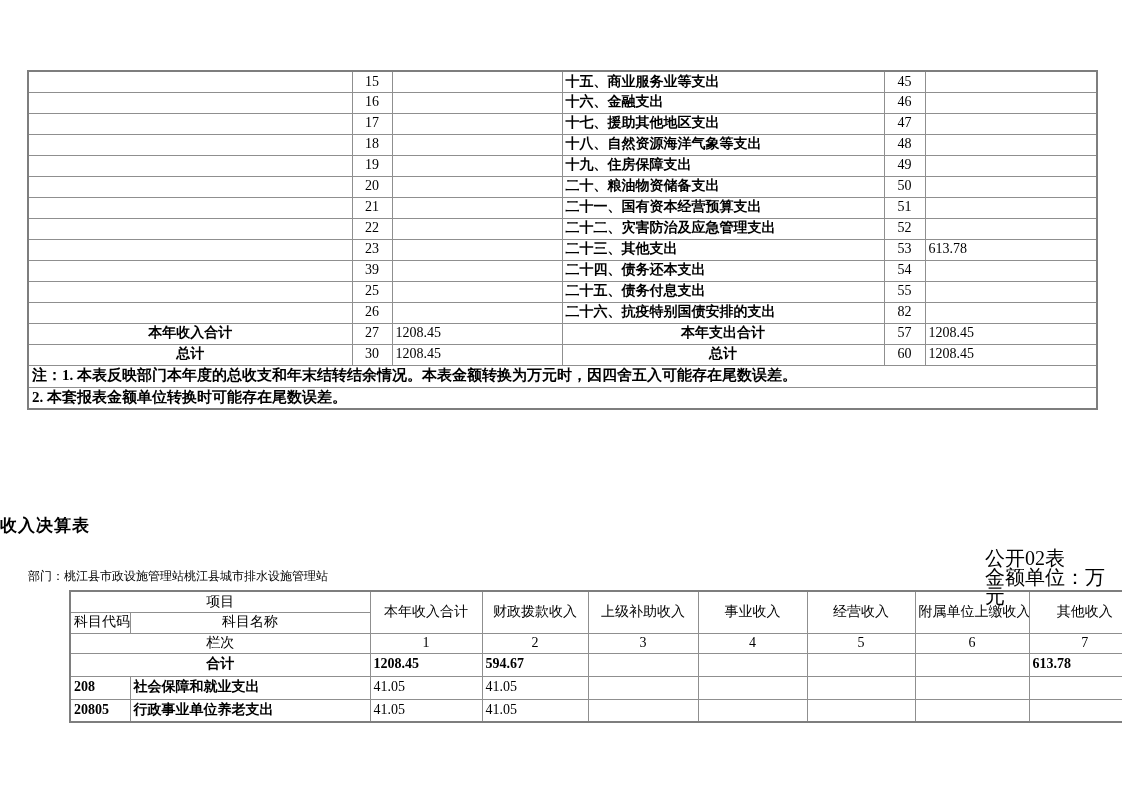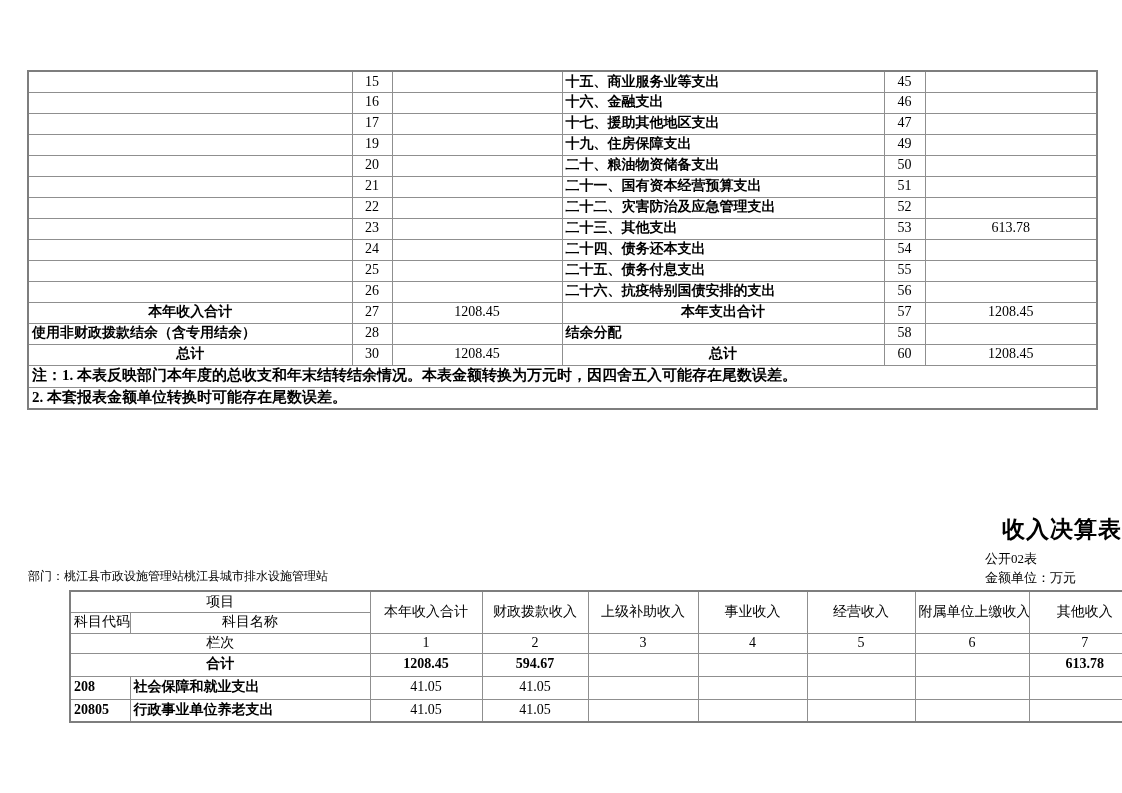--- a/index.html
+++ b/index.html
@@ -21,38 +21,38 @@
     border: 1px solid #8f8f8f;
     font-size: 14px;
     line-height: 1.15;
     padding: 0 3px;
     white-space: nowrap;
     overflow: hidden;
     height: 20px;
   }
   .l { text-align: left; font-weight: bold; }
   .c { text-align: center; }
-  .r { text-align: center; }
+  .r { text-align: left; }
   .b { font-weight: bold; }
   #summary-table-wrap {
     position: absolute; left: 27px; top: 70px;
   }
   #summary-table { width: 1069px; }
   #summary-table tr { height: 21px; }
   #summary-table tr.note-row { height: 22px; }
   .note-cell { font-size: 15px; }
   #income-title {
     position: absolute; left: 0; top: 514px; width: 1122px;
-    text-align: right;
-    font-size: 23px; font-weight: bold;
+    text-align: left;
+    font-size: 17px; font-weight: bold;
     letter-spacing: 1px;
   }
   #meta-right {
     position: absolute; left: 985px; top: 549px;
-    font-size: 13px; line-height: 19px;
+    font-size: 20px; line-height: 19px;
     text-align: left;
   }
   #dept-line {
     position: absolute; left: 28px; top: 568px;
     font-size: 12px;
   }
   #income-table-wrap {
     position: absolute; left: 25px; top: 590px; margin-left: 44px;
   }
   #income-table { width: 1071px; }
@@ -93,20 +93,28 @@
         <tr>
           <td class="l"></td>
           <td class="c">17</td>
           <td class="r"></td>
           <td class="l">十七、援助其他地区支出</td>
           <td class="c">47</td>
           <td class="r"></td>
         </tr>
         <tr>
           <td class="l"></td>
+          <td class="c">18</td>
+          <td class="r"></td>
+          <td class="l">十八、自然资源海洋气象等支出</td>
+          <td class="c">48</td>
+          <td class="r"></td>
+        </tr>
+        <tr>
+          <td class="l"></td>
           <td class="c">19</td>
           <td class="r"></td>
           <td class="l">十九、住房保障支出</td>
           <td class="c">49</td>
           <td class="r"></td>
         </tr>
         <tr>
           <td class="l"></td>
           <td class="c">20</td>
           <td class="r"></td>
@@ -133,57 +141,49 @@
         <tr>
           <td class="l"></td>
           <td class="c">23</td>
           <td class="r"></td>
           <td class="l">二十三、其他支出</td>
           <td class="c">53</td>
           <td class="r">613.78</td>
         </tr>
         <tr>
           <td class="l"></td>
-          <td class="c">24</td>
+          <td class="c">39</td>
           <td class="r"></td>
           <td class="l">二十四、债务还本支出</td>
           <td class="c">54</td>
           <td class="r"></td>
         </tr>
         <tr>
           <td class="l"></td>
           <td class="c">25</td>
           <td class="r"></td>
           <td class="l">二十五、债务付息支出</td>
           <td class="c">55</td>
           <td class="r"></td>
         </tr>
         <tr>
           <td class="l"></td>
           <td class="c">26</td>
           <td class="r"></td>
           <td class="l">二十六、抗疫特别国债安排的支出</td>
-          <td class="c">56</td>
+          <td class="c">82</td>
           <td class="r"></td>
         </tr>
         <tr>
           <td class="c b">本年收入合计</td>
           <td class="c">27</td>
           <td class="r">1208.45</td>
           <td class="c b">本年支出合计</td>
           <td class="c">57</td>
           <td class="r">1208.45</td>
-        </tr>
-        <tr>
-          <td class="l">使用非财政拨款结余（含专用结余）</td>
-          <td class="c">28</td>
-          <td class="r"></td>
-          <td class="l">结余分配</td>
-          <td class="c">58</td>
-          <td class="r"></td>
         </tr>
         <tr>
           <td class="c b">总计</td>
           <td class="c">30</td>
           <td class="r">1208.45</td>
           <td class="c b">总计</td>
           <td class="c">60</td>
           <td class="r">1208.45</td>
         </tr>
       </tbody>

